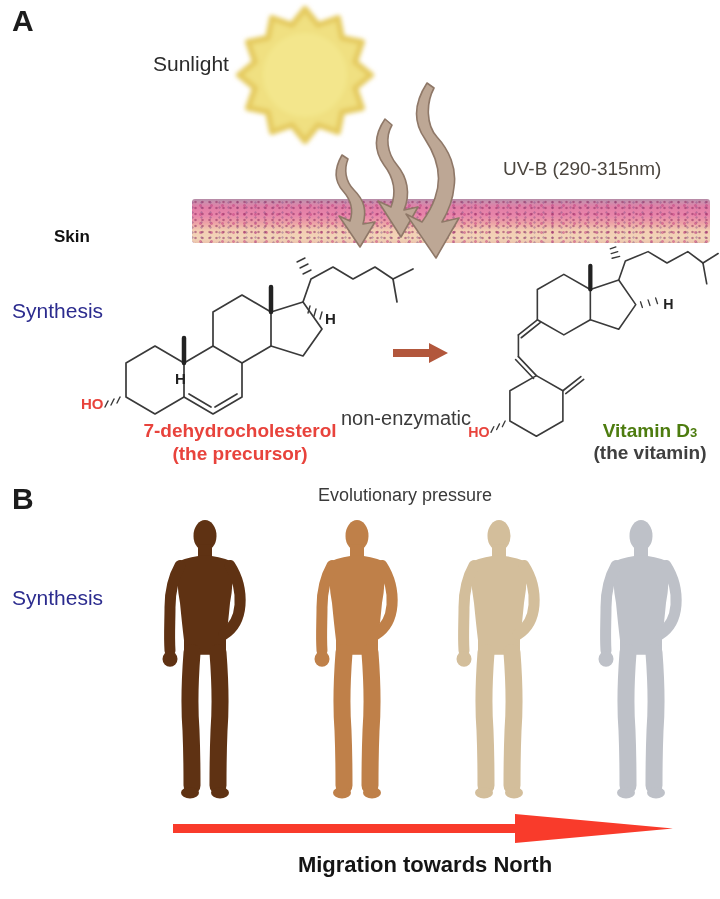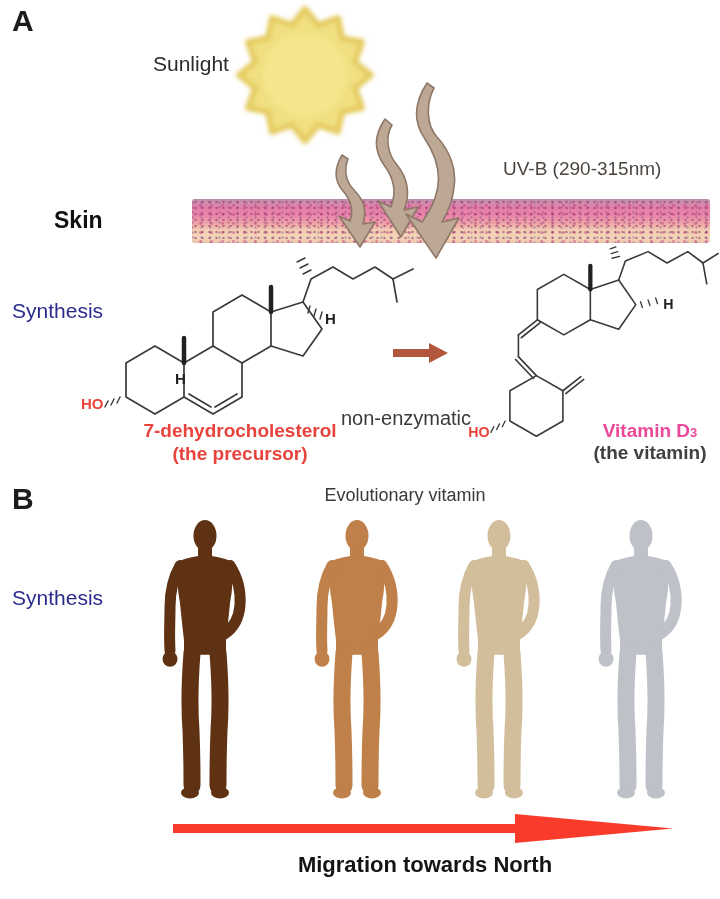--- a/index.html
+++ b/index.html
@@ -3,21 +3,21 @@
 <meta charset="utf-8">
 <style>
   html,body{margin:0;padding:0;}
   body{
     width:720px;height:899px;position:relative;background:#ffffff;
     font-family:"Liberation Sans", sans-serif;overflow:hidden;
   }
   .abs{position:absolute;}
   .panel-label{font-size:30px;font-weight:bold;color:#1c1c1c;}
   .plain-label{font-size:21px;color:#2b2b2b;}
-  .bold-label{font-size:23px;font-weight:bold;color:#111;}
+  .bold-label{font-size:17px;font-weight:bold;color:#111;margin-top:20px;}
   .blue-label{font-size:21px;font-weight:normal;}
   .red-label{font-weight:bold;font-size:19px;text-align:center;line-height:22px;}
   .uvb-label{font-size:19px;}
   .reaction-label{font-size:20px;color:#3b3b3b;}
   .pressure-label{font-size:18px;color:#3a3a3a;text-align:center;}
   .migration-label{font-size:22px;font-weight:bold;color:#151515;text-align:center;}
   .skin-band{
     left:192px;top:199px;width:518px;height:44px;border-radius:3px;
     background-image:
       radial-gradient(circle, rgba(142,44,96,0.55) 0.8px, transparent 1.6px),
@@ -134,26 +134,26 @@
       <path d="M47,189 L44,195"></path>
       <path d="M41,192 L38,198"></path>
   </g>
   <text x="220" y="68" font-size="15" font-weight="bold" fill="#222">H</text>
   <text x="14" y="203" font-size="15" font-weight="bold" fill="#E8433C">HO</text>
 </svg>
 
 <div class="abs red-label" style="left: 115px; top: 420px; width: 250px; color: rgb(232, 67, 60);">7-dehydrocholesterol</div>
 <div class="abs red-label" style="left: 115px; top: 443px; width: 250px; color: rgb(232, 67, 60);">(the precursor)</div>
 
-<div class="abs red-label" style="left: 585px; top: 420px; width: 130px; color: #ec4899;"><span>Vitamin D</span><span style="font-size:13px;">3</span></div>
+<div class="abs red-label" style="left: 585px; top: 420px; width: 130px; color: #4d7c0f;"><span>Vitamin D</span><span style="font-size:13px;">3</span></div>
 <div class="abs red-label" style="left: 585px; top: 442px; width: 130px; color: #404040;">(the vitamin)</div>
 
 <div class="abs panel-label" style="left:12px;top:482px;">B</div>
 
-<div class="abs pressure-label" style="left:280px;top:485px;width:250px;">Evolutionary vitamin</div>
+<div class="abs pressure-label" style="left:280px;top:485px;width:250px;">Evolutionary pressure</div>
 
 <div class="abs blue-label" style="left: 12px; top: 586px; color: rgb(43, 43, 142);">Synthesis</div>
 
 <svg width="0" height="0" style="position:absolute" aria-hidden="true">
   <defs>
     <g id="man" fill="currentColor" stroke="none">
       <ellipse cx="55" cy="17" rx="11.5" ry="15"></ellipse>
       <rect x="48" y="26" width="14" height="13"></rect>
       <path d="M28,42 Q55,31 82,42 Q84,62 80,82 Q78,102 76,118 L76,132 L34,132 L34,118 Q32,102 30,82 Q26,62 28,42 Z"></path>
       <path d="M30,46 C23,58 20,72 20,86 C20,100 19,114 20,128" fill="none" stroke="currentColor" stroke-width="11" stroke-linecap="round"></path>

